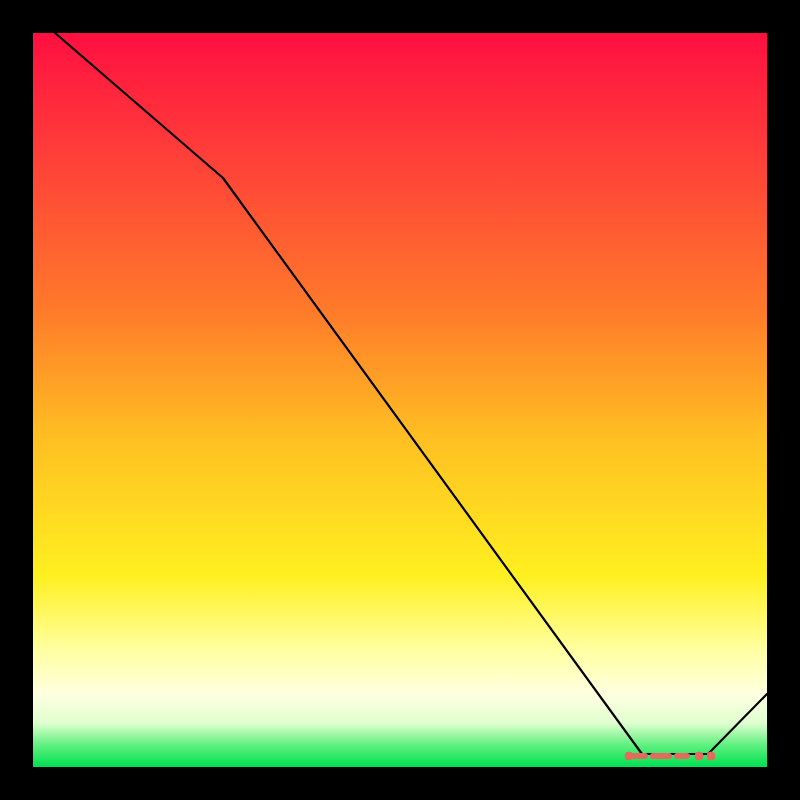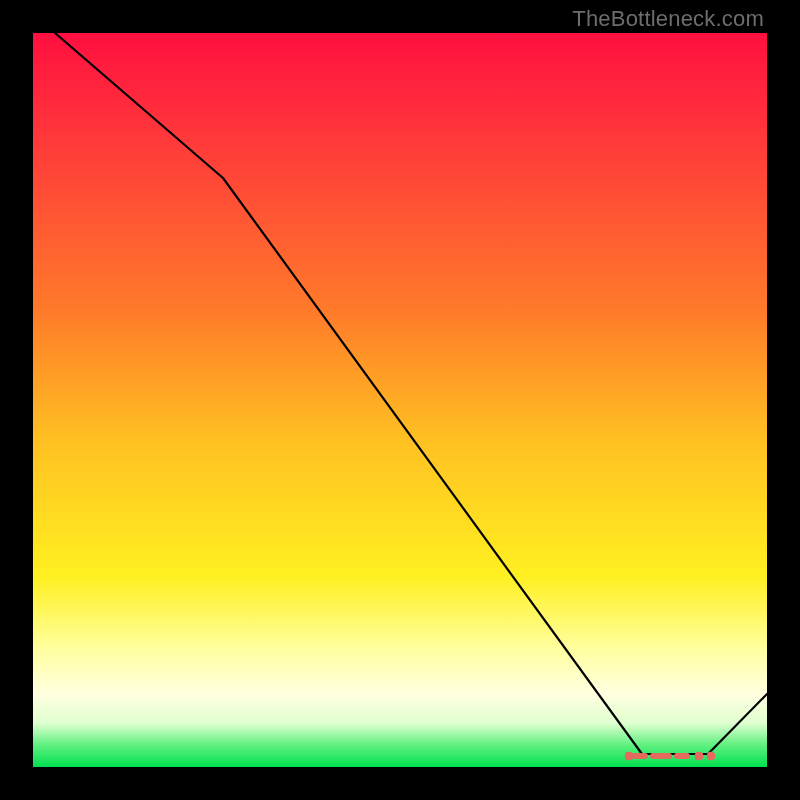--- a/index.html
+++ b/index.html
@@ -69,21 +69,20 @@
     stroke: #e46a5e;
     stroke-width: 6;
     stroke-linecap: round;
   }
 </style>
 </head>
 <body>
 
 <div class="frame">
 
-  <div class="watermark">TheBottleneck.com</div>
 
   <div class="plot-area">
     <svg class="curve" viewBox="0 0 734 734" preserveAspectRatio="none">
 
       <path class="curve-path" d="M 22 0
                L 190 145
                L 609 721
                L 675 721
                L 734 661"></path>
 

